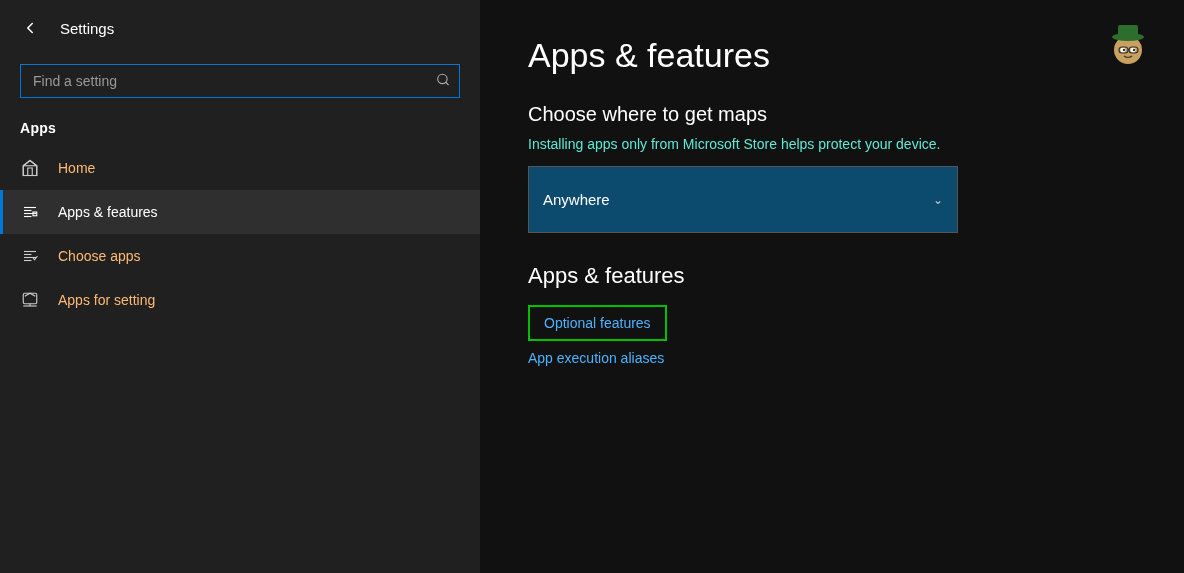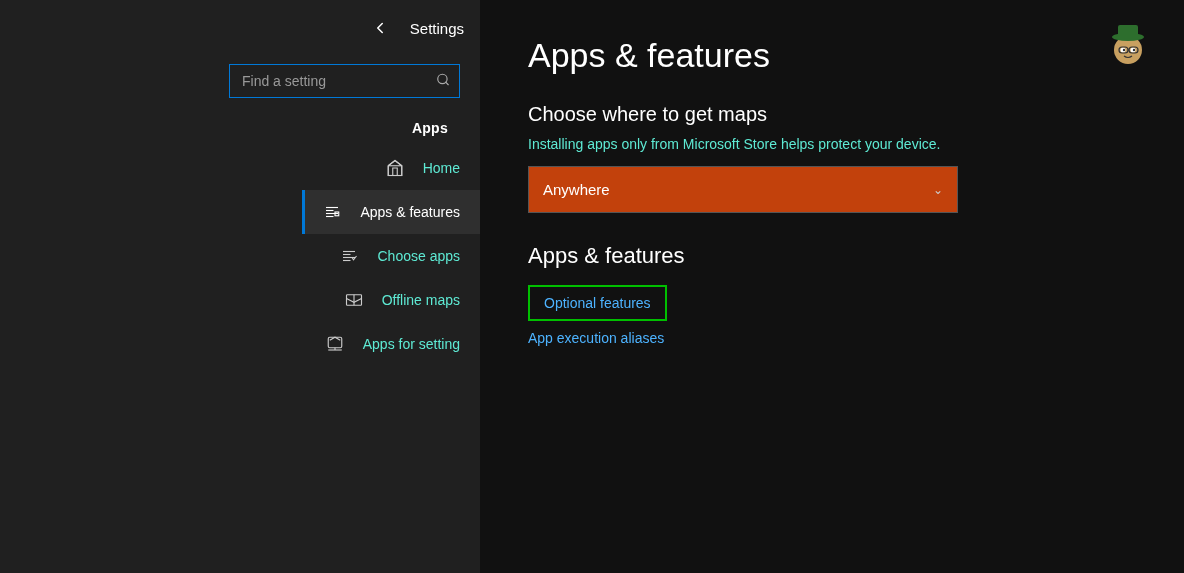--- a/index.html
+++ b/index.html
@@ -13,21 +13,20 @@
     }
 
     
     .sidebar {
       width: 480px;
       min-width: 480px;
       background: #202020;
       display: flex;
       flex-direction: column;
       color: #fff;
-      align-items: flex-end;
     }
 
     .sidebar-header {
       display: flex;
       align-items: center;
       padding: 14px 16px;
       gap: 16px;
     }
 
     .back-btn {
@@ -84,21 +83,21 @@
       color: #fff;
       letter-spacing: 0.02em;
     }
 
     .nav-item {
       display: flex;
       align-items: center;
       padding: 12px 20px;
       gap: 18px;
       cursor: pointer;
-      color: #5eead4;
+      color: #fdba74;
       font-size: 14px;
       position: relative;
     }
 
     .nav-item.active {
       background: rgba(255,255,255,0.07);
       color: #fff;
     }
 
     .nav-item.active::before {
@@ -170,24 +169,24 @@
       color: #5eead4;
       margin-bottom: 14px;
     }
 
     .dropdown-container {
       margin-bottom: 30px;
     }
 
     .dropdown-select {
       width: 430px;
-      background: #c2410c;
+      background: #0c4a6e;
       border: 1px solid #555;
       color: #fff;
-      padding: 14px 14px;
+      padding: 24px 14px;
       font-size: 15px;
       display: flex;
       align-items: center;
       justify-content: space-between;
       cursor: pointer;
     }
 
     .dropdown-arrow {
       font-size: 12px;
       color: #ccc;
@@ -280,30 +279,20 @@
         <line x1="4" y1="6" x2="20" y2="6"></line>
         <line x1="4" y1="10" x2="14" y2="10"></line>
         <line x1="4" y1="14" x2="20" y2="14"></line>
         <line x1="4" y1="18" x2="14" y2="18"></line>
         <polyline points="16 14 18 17 22 12"></polyline>
       </svg>
     </span>
     <span>Choose apps</span>
   </div>
 
-  <div class="nav-item">
-    <span class="nav-icon offline-maps-icon">
-      <svg xmlns="http://www.w3.org/2000/svg" viewBox="0 0 24 24">
-        <rect x="2" y="5" width="20" height="14" rx="1"></rect>
-        <polyline points="2 10 12 15 22 10"></polyline>
-        <line x1="12" y1="5" x2="12" y2="19"></line>
-      </svg>
-    </span>
-    <span>Offline maps</span>
-  </div>
 
   <div class="nav-item">
     <span class="nav-icon apps-websites-icon">
       <svg xmlns="http://www.w3.org/2000/svg" viewBox="0 0 24 24">
         <rect x="3" y="3" width="18" height="14" rx="2"></rect>
         <line x1="3" y1="20" x2="21" y2="20"></line>
         <line x1="12" y1="17" x2="12" y2="20"></line>
         <polyline points="5 7 12 3 19 7"></polyline>
       </svg>
     </span>

